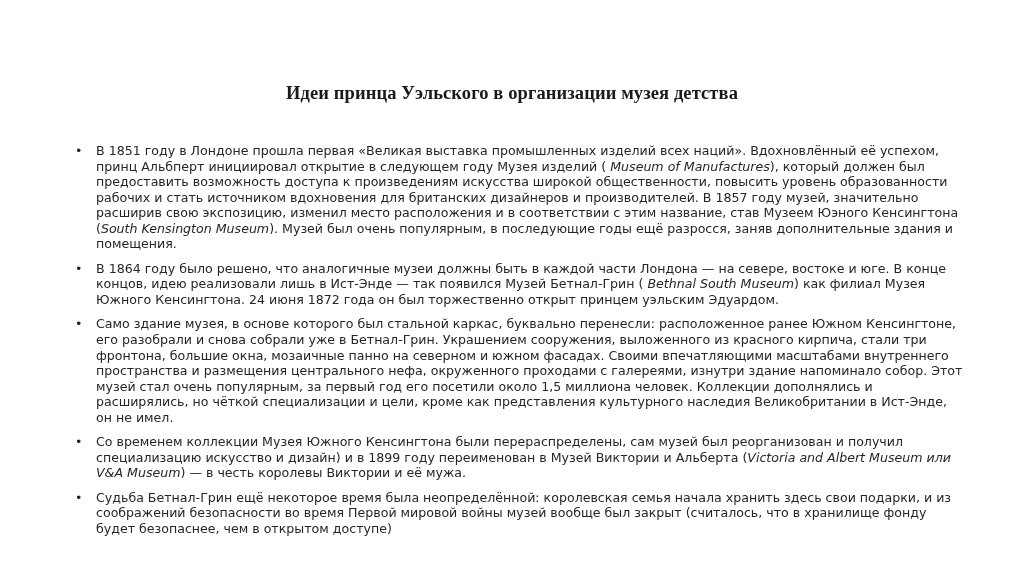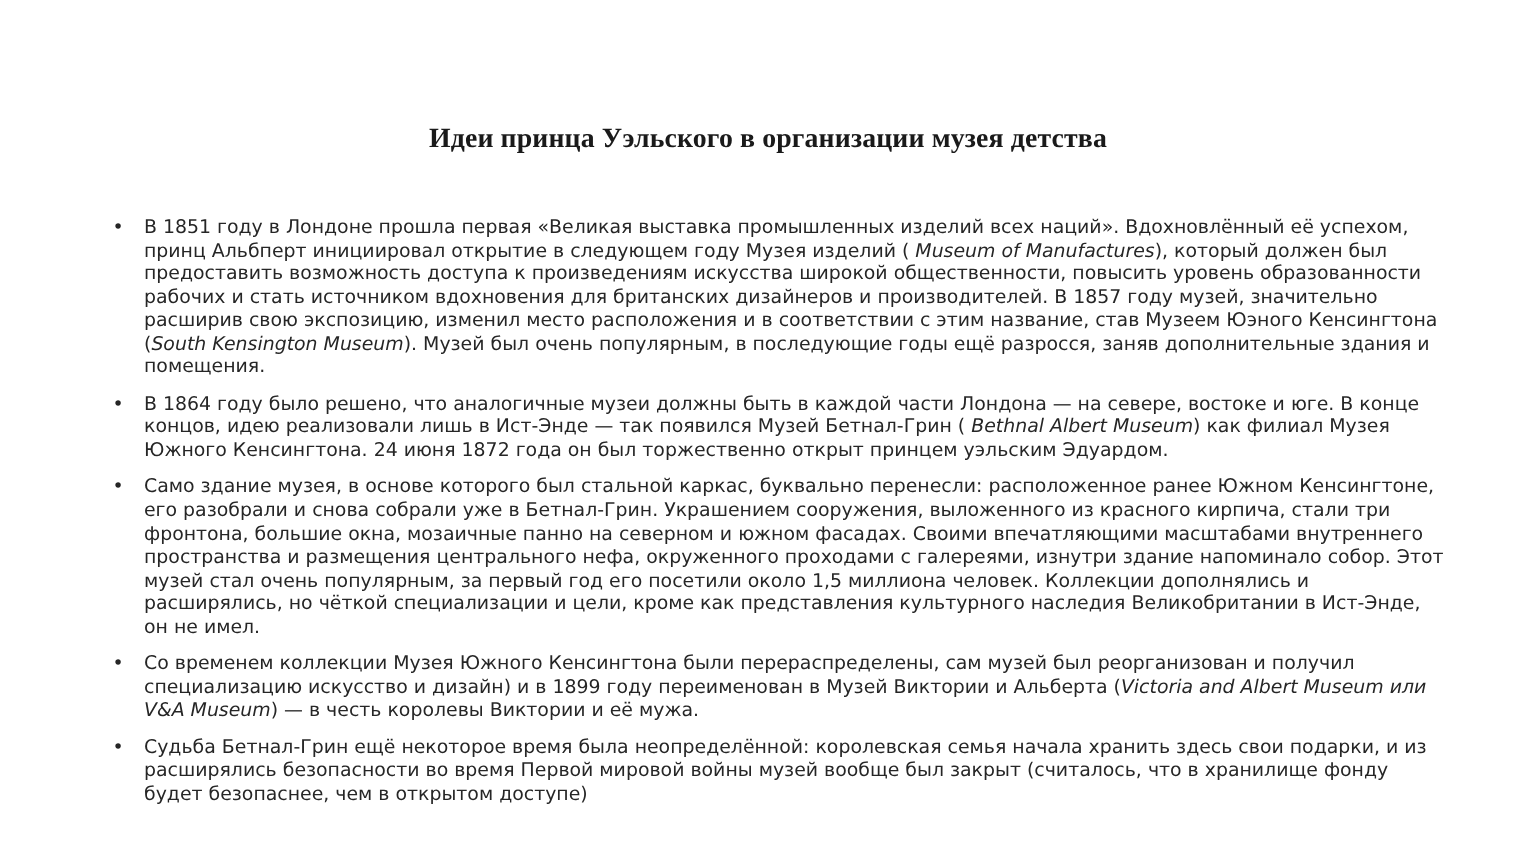--- a/index.html
+++ b/index.html
@@ -81,34 +81,34 @@
   <div class="body-block">
     <ul class="bullets">
 
       <li>
         <span class="bullet-dot">•</span>
         <span class="para-text">В 1851 году в Лондоне прошла первая «Великая выставка промышленных изделий всех наций». Вдохновлённый её успехом, принц Альбперт инициировал открытие в следующем году Музея изделий ( <i>Museum of Manufactures</i>), который должен был предоставить возможность доступа к произведениям искусства широкой общественности, повысить уровень образованности рабочих и стать источником вдохновения для британских дизайнеров и производителей. В 1857 году музей, значительно расширив свою экспозицию, изменил место расположения и в соответствии с этим название, став Музеем Юэного Кенсингтона (<i>South Kensington Museum</i>). Музей был очень популярным, в последующие годы ещё разросся, заняв дополнительные здания и помещения.</span>
       </li>
 
       <li>
         <span class="bullet-dot">•</span>
-        <span class="para-text">В 1864 году было решено, что аналогичные музеи должны быть в каждой части Лондона — на севере, востоке и юге. В конце концов, идею реализовали лишь в Ист-Энде — так появился Музей Бетнал-Грин ( <i>Bethnal Albert Museum</i>) как филиал Музея Южного Кенсингтона. 24 июня 1872 года он был торжественно открыт принцем уэльским Эдуардом.</span>
+        <span class="para-text">В 1864 году было решено, что аналогичные музеи должны быть в каждой части Лондона — на севере, востоке и юге. В конце концов, идею реализовали лишь в Ист-Энде — так появился Музей Бетнал-Грин ( <i>Bethnal South Museum</i>) как филиал Музея Южного Кенсингтона. 24 июня 1872 года он был торжественно открыт принцем уэльским Эдуардом.</span>
       </li>
 
       <li>
         <span class="bullet-dot">•</span>
         <span class="para-text">Само здание музея, в основе которого был стальной каркас, буквально перенесли: расположенное ранее Южном Кенсингтоне, его разобрали и снова собрали уже в Бетнал-Грин. Украшением сооружения, выложенного из красного кирпича, стали три фронтона, большие окна, мозаичные панно на северном и южном фасадах. Своими впечатляющими масштабами внутреннего пространства и размещения центрального нефа, окруженного проходами с галереями, изнутри здание напоминало собор. Этот музей стал очень популярным, за первый год его посетили около 1,5 миллиона человек. Коллекции дополнялись и расширялись, но чёткой специализации и цели, кроме как представления культурного наследия Великобритании в Ист-Энде, он не имел.</span>
       </li>
 
       <li>
         <span class="bullet-dot">•</span>
         <span class="para-text">Со временем коллекции Музея Южного Кенсингтона были перераспределены, сам музей был реорганизован и получил специализацию искусство и дизайн) и в 1899 году переименован в Музей Виктории и Альберта (<i>Victoria and Albert Museum или V&amp;A Museum</i>) — в честь королевы Виктории  и её мужа.</span>
       </li>
 
       <li>
         <span class="bullet-dot">•</span>
-        <span class="para-text">Судьба Бетнал-Грин ещё некоторое время была неопределённой: королевская семья начала хранить здесь свои подарки, и из расширялись безопасности во время Первой мировой войны музей вообще был закрыт (считалось, что в хранилище фонду будет безопаснее, чем в открытом доступе)</span>
+        <span class="para-text">Судьба Бетнал-Грин ещё некоторое время была неопределённой: королевская семья начала хранить здесь свои подарки, и из соображений безопасности во время Первой мировой войны музей вообще был закрыт (считалось, что в хранилище фонду будет безопаснее, чем в открытом доступе)</span>
       </li>
 
     </ul>
   </div>
 
 </div>
 
 </body></html>

